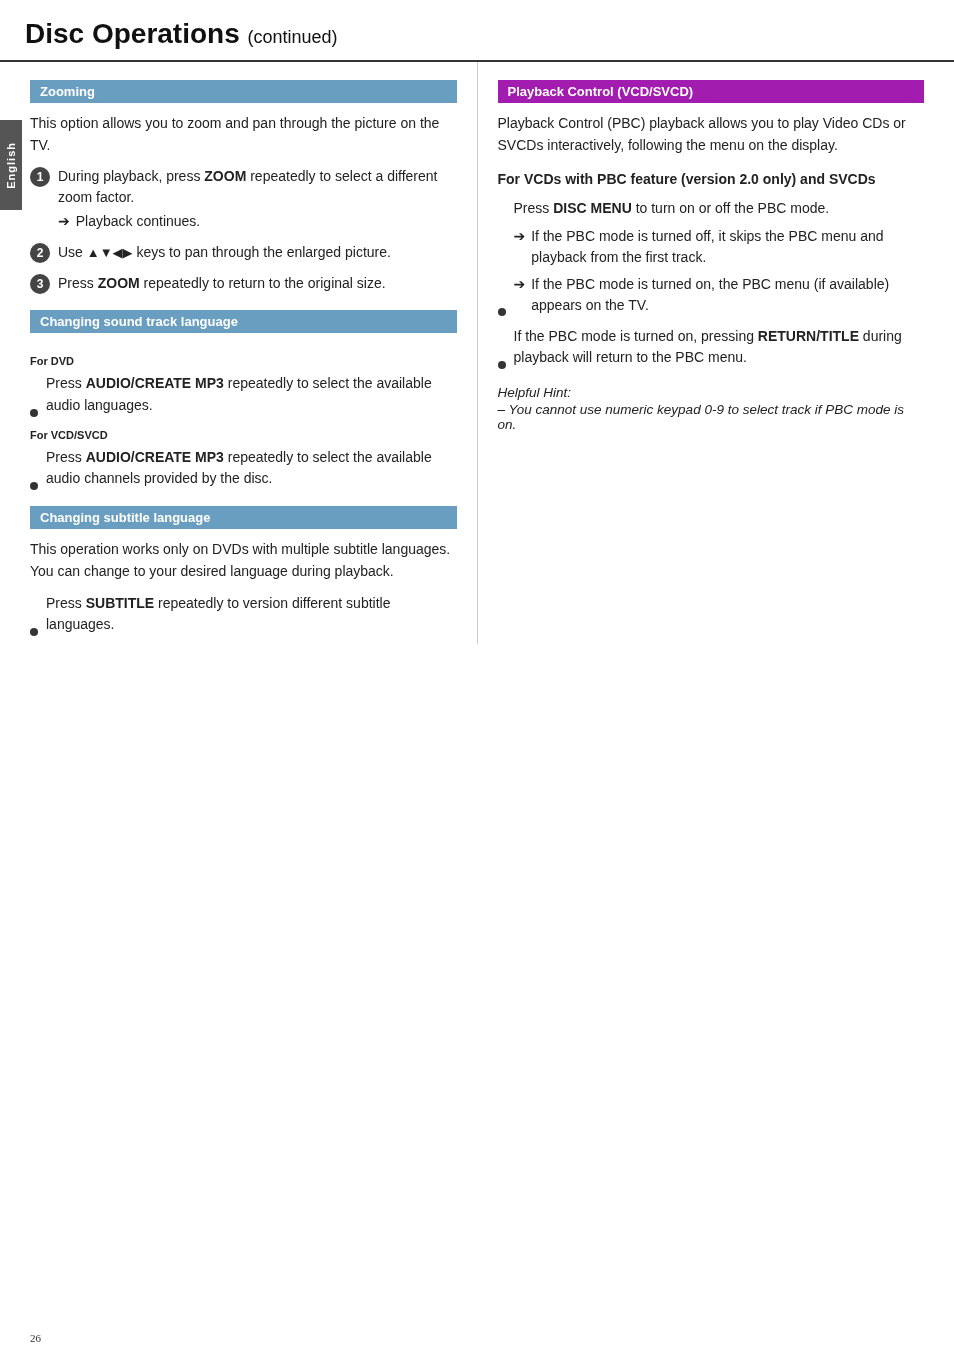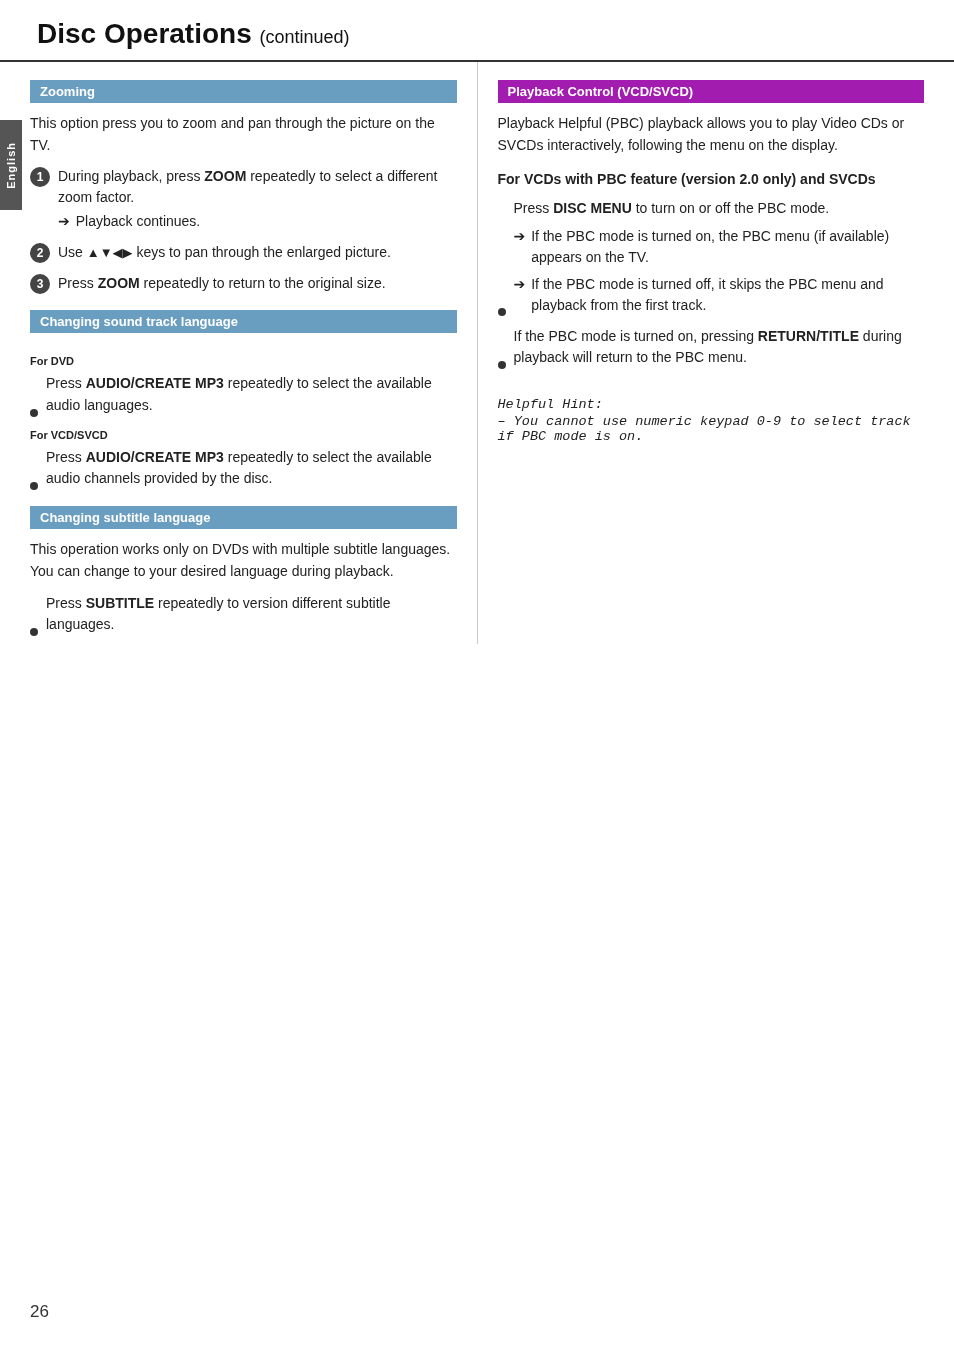--- a/index.html
+++ b/index.html
@@ -36,21 +36,21 @@
       color: #fff;
       font-size: 11px;
       font-weight: bold;
       writing-mode: vertical-rl;
       transform: rotate(180deg);
       letter-spacing: 1px;
     }
 
     
     .page-header {
-      padding: 18px 30px 10px 37px;
+      padding: 18px 30px 10px 25px;
       border-bottom: 2px solid #333;
       margin-bottom: 0;
     }
     .page-title {
       font-size: 28px;
       font-weight: bold;
       color: #111;
     }
     .page-title span.continued {
       font-size: 18px;
@@ -167,24 +167,25 @@
     }
 
     
     .nav-arrows {
       font-size: 13px;
     }
 
     
     .page-number {
       position: absolute;
-      bottom: 28px;
+      bottom: 6px;
       left: 30px;
-      font-size: 17px;
+      font-size: 11px;
       color: #333;
+      font-family: Liberation Serif, serif;
     }
 
     
     .helpful-hint {
       font-style: italic;
       margin-top: 10px;
       font-size: 13.5px;
     }
 
     .helpful-hint .hint-title {
@@ -226,21 +227,21 @@
       <span class="continued">(continued)</span>
     </span>
   </div>
 
   <div class="content-area">
 
     <div class="left-column">
 
       <div class="section-block">
         <div class="section-header">Zooming</div>
-        <p class="body-text">This option press you to zoom and pan through the picture on the TV.</p>
+        <p class="body-text">This option allows you to zoom and pan through the picture on the TV.</p>
 
         
         <div class="step">
           <div class="step-number">1</div>
           <div class="step-content">
             <span>During playback, press </span><b>ZOOM</b><span> repeatedly to select a different zoom factor.</span>
             <div class="arrow-line-text">
               <span class="arr"></span>
                 <span>Playback continues.</span>
             </div>
@@ -295,50 +296,50 @@
           </div>
         </div>
       </div>
 
     </div>
 
     <div class="right-column">
 
       <div class="section-block">
         <div class="section-header right-header">Playback Control (VCD/SVCD)</div>
-        <p class="body-text">Playback Helpful (PBC) playback allows you to play Video CDs or SVCDs interactively, following the menu on the display.</p>
+        <p class="body-text">Playback Control (PBC) playback allows you to play Video CDs or SVCDs interactively, following the menu on the display.</p>
 
         <div class="vcds-header">For VCDs with PBC feature (version 2.0 only) and SVCDs</div>
 
         
         <div class="bullet-item" style="align-items:flex-end;">
           <div class="bullet-dot" style="margin-top:6px;"></div>
           <div class="bullet-content">
             <span>Press </span><b>DISC MENU</b><span> to turn on or off the PBC mode.</span>
+            <div class="arrow-line-text" style="margin-top:6px;">
+              <span class="arr"></span>
+                <span>If the PBC mode is turned off, it skips the PBC menu and playback from the first track.</span>
+            </div>
             <div class="arrow-line-text" style="margin-top:6px;">
               <span class="arr"></span>
                 <span>If the PBC mode is turned on, the PBC menu (if available) appears on the TV.</span>
             </div>
-            <div class="arrow-line-text" style="margin-top:6px;">
-              <span class="arr"></span>
-                <span>If the PBC mode is turned off, it skips the PBC menu and playback from the first track.</span>
-            </div>
           </div>
         </div>
 
         
         <div class="bullet-item" style="margin-top:10px;">
           <div class="bullet-dot" style="margin-top:6px;"></div>
           <div class="bullet-content">
             <span>If the PBC mode is turned on, pressing </span><b>RETURN/TITLE</b><span> during playback will return to the PBC menu.</span>
           </div>
         </div>
 
         
-        <div class="helpful-hint" style="margin-top:28px;font-family:Liberation Mono, monospace;">
+        <div class="helpful-hint" style="margin-top:16px;">
           <span class="hint-title">Helpful Hint:</span>
           <span>– You cannot use numeric keypad 0-9 to select track if PBC mode is on.</span>
         </div>
 
       </div>
 
     </div>
 
   </div>
 

